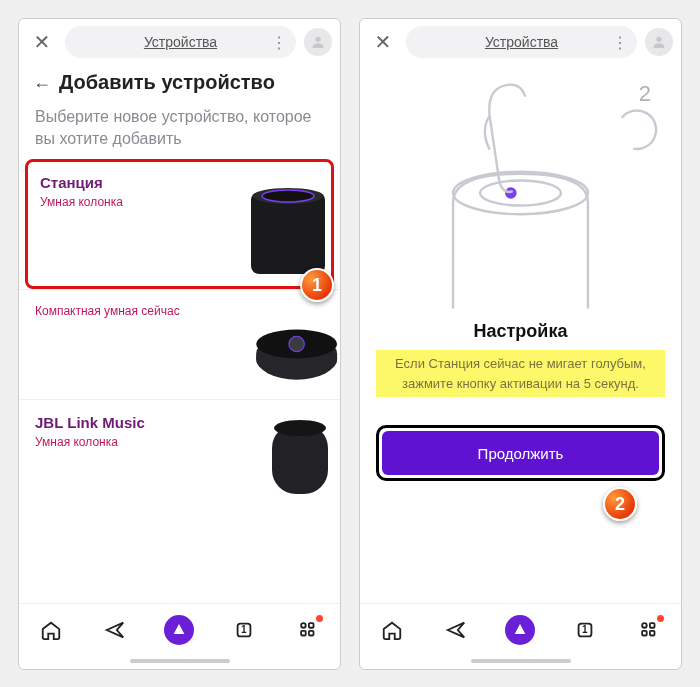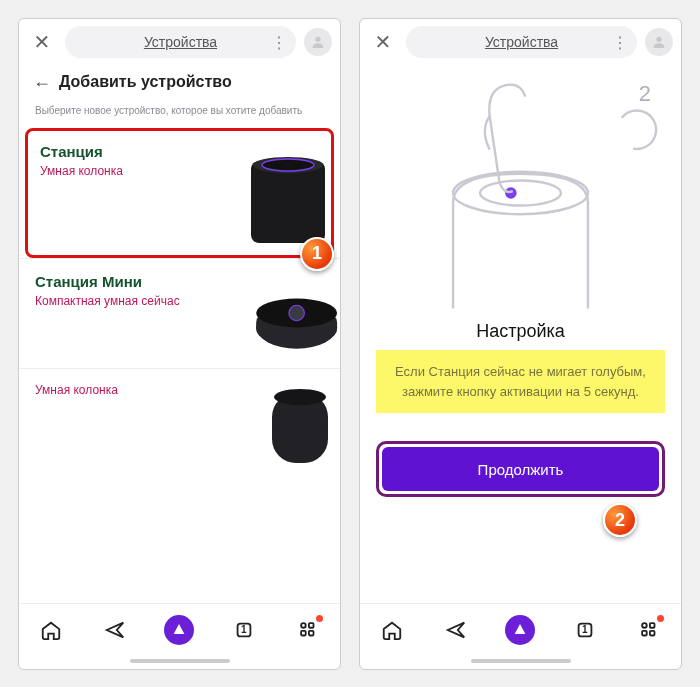--- a/index.html
+++ b/index.html
@@ -61,38 +61,38 @@
     display: flex; align-items: center; justify-content: center;
   }
   .avatar svg { width: 16px; height: 16px; fill: #c8c8cc; }
   
   .backrow {
     display: flex; align-items: center;
     padding: 6px 14px 4px;
     gap: 8px;
   }
   .back-arrow { font-size: 18px; color: #444; cursor: pointer; }
-  .backrow h2 { font-size: 16px; font-weight: 600; color: #222; }
+  .backrow h2 { font-size: 20px; font-weight: 600; color: #222; }
   .hint {
-    font-size: 10px; color: #8a8a92;
+    font-size: 16px; color: #8a8a92;
     padding: 8px 16px 10px;
     line-height: 1.35;
   }
   
   .cards { flex: 1; overflow: hidden; }
   .card {
     border-top: 1px solid #eee;
     padding: 14px 0 14px 16px;
     display: flex;
     position: relative;
     min-height: 110px;
     cursor: pointer;
   }
   .card .txt { flex: 1; padding-right: 8px; }
-  .card h3 { font-size: 15px; font-weight: 600; color: #14532d; margin-bottom: 4px; }
+  .card h3 { font-size: 15px; font-weight: 600; color: #701a75; margin-bottom: 4px; }
   .card p { font-size: 12px; color: #be185d; }
   .card .thumb {
     width: 106px; height: 100%;
     display: flex; align-items: flex-end; justify-content: flex-end;
     overflow: hidden;
   }
   .card.selected {
     border: 3px solid #d11;
     border-radius: 8px;
     margin: 0 6px;
@@ -151,36 +151,36 @@
   }
   .illus {
     width: 100%; height: 240px;
     position: relative;
   }
   .step-no {
     position: absolute; top: 8px; right: 14px;
     font-size: 22px; color: #b0b0ba;
   }
   .setup-title {
-    font-size: 18px; font-weight: 400; color: #111;
+    font-size: 18px; font-weight: 700; color: #111;
     margin-top: 8px;
   }
   .setup-text {
     font-size: 13px;
     color: #7a7340;
     text-align: center;
     line-height: 1.5;
     margin-top: 8px;
     background: #fdf76a;
-    padding: 12px 6px;
+    padding: 4px 6px;
   }
   .cta-wrap {
     margin-top: 28px;
     width: 100%;
-    border: 3px solid #701a75;
+    border: 3px solid #000000;
     border-radius: 10px;
     padding: 3px;
   }
   .cta {
     width: 100%; height: 44px;
     background: #6012d3;
     color: #fff;
     border: none;
     border-radius: 6px;
     font-size: 15px;
@@ -223,39 +223,39 @@
           <rect x="20" y="18" width="74" height="82" rx="8" fill="#1a1a1c"></rect>
           <ellipse cx="57" cy="22" rx="35" ry="8" fill="#2a2a2e"></ellipse>
           <ellipse cx="57" cy="22" rx="26" ry="6" fill="#111"></ellipse>
           <ellipse cx="57" cy="22" rx="26" ry="6" fill="none" stroke="#7b3ff0" stroke-width="1.5"></ellipse>
         </svg>
       </div>
     </div>
 
     <div class="card" style="position:relative">
       <div class="txt">
-        <h3>Станция Мини</h3>
         <p>Компактная умная сейчас</p>
       </div>
       <div class="thumb">
         <svg class="sp-mini" viewBox="0 0 110 80">
           <ellipse cx="65" cy="55" rx="42" ry="22" fill="#26262a"></ellipse>
           <rect x="23" y="40" width="84" height="26" rx="10" fill="#26262a"></rect>
           <ellipse cx="65" cy="40" rx="42" ry="15" fill="#111"></ellipse>
           <circle cx="65" cy="40" r="8" fill="#3a3a42"></circle>
           <circle cx="65" cy="40" r="8" fill="none" stroke="#7b3ff0" stroke-width="1.2"></circle>
         </svg>
       </div>
       <div class="badge" style="top:-22px; right:6px;">
         <span>1</span>
       </div>
     </div>
 
     <div class="card">
       <div class="txt">
+        <h3>JBL Link Music</h3>
         <p>Умная колонка</p>
       </div>
       <div class="thumb">
         <svg class="sp-jbl" viewBox="0 0 90 80">
           <rect x="22" y="10" width="56" height="70" rx="24" fill="#222226"></rect>
           <ellipse cx="50" cy="14" rx="26" ry="8" fill="#151518"></ellipse>
         </svg>
       </div>
     </div>
   </div>

